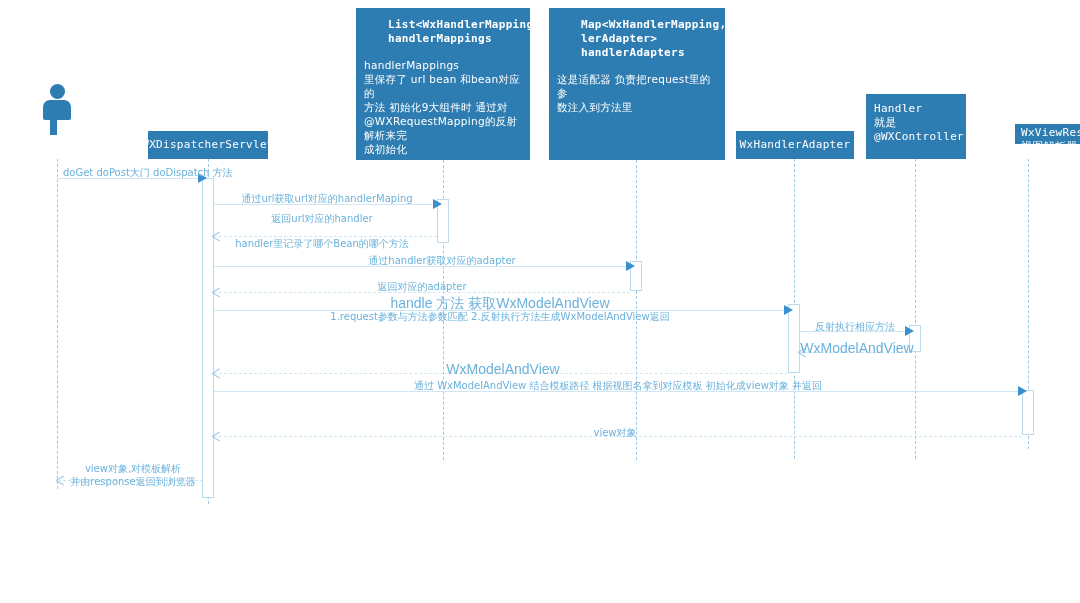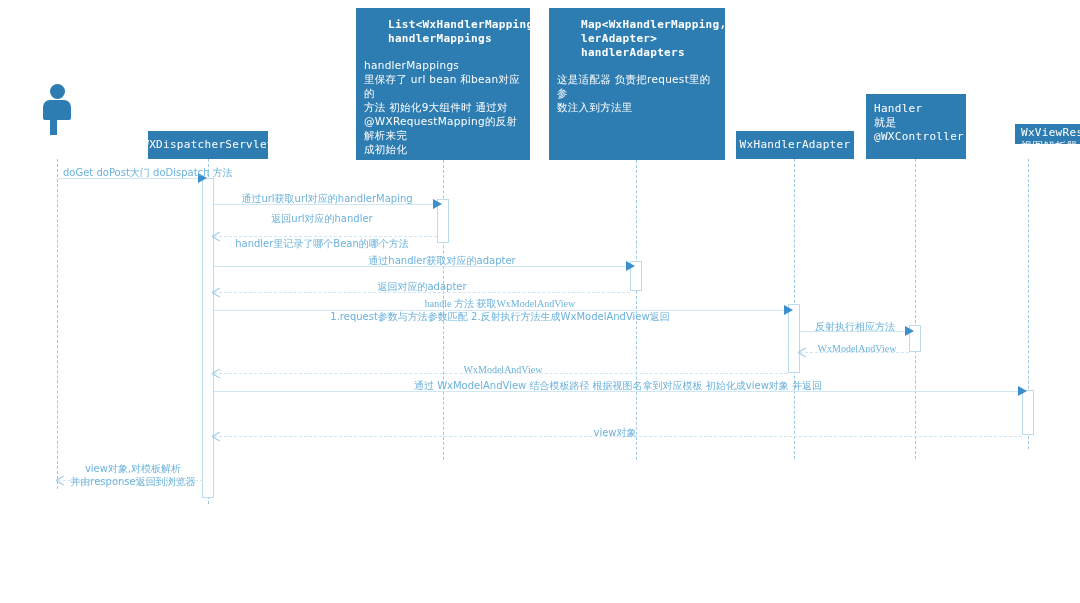--- a/index.html
+++ b/index.html
@@ -88,22 +88,22 @@
   .arrow-open.left::before,.arrow-open.left::after{
     content:"";position:absolute;width:9px;height:0;
     border-top:1px solid #9ecbe8;
   }
   .arrow-open.left::before{transform:rotate(30deg);transform-origin:left center;}
   .arrow-open.left::after{transform:rotate(-30deg);transform-origin:left center;}
 
   .msg-label{
     position:absolute;
     color:#6BB2DC;
-    font-family:Liberation Serif, serif;
-    font-size:10px;
+    font-family:Liberation Sans, sans-serif;
+    font-size:14px;
     line-height:13px;
     white-space:nowrap;
   }
   .msg-label.cn{font-family:"DejaVu Sans",sans-serif;font-size:10px;}
   .msg-label.ctr{transform:translateX(-50%);text-align:left;}
 </style>
 </head>
 <body>
 
 <div id="canvas">

